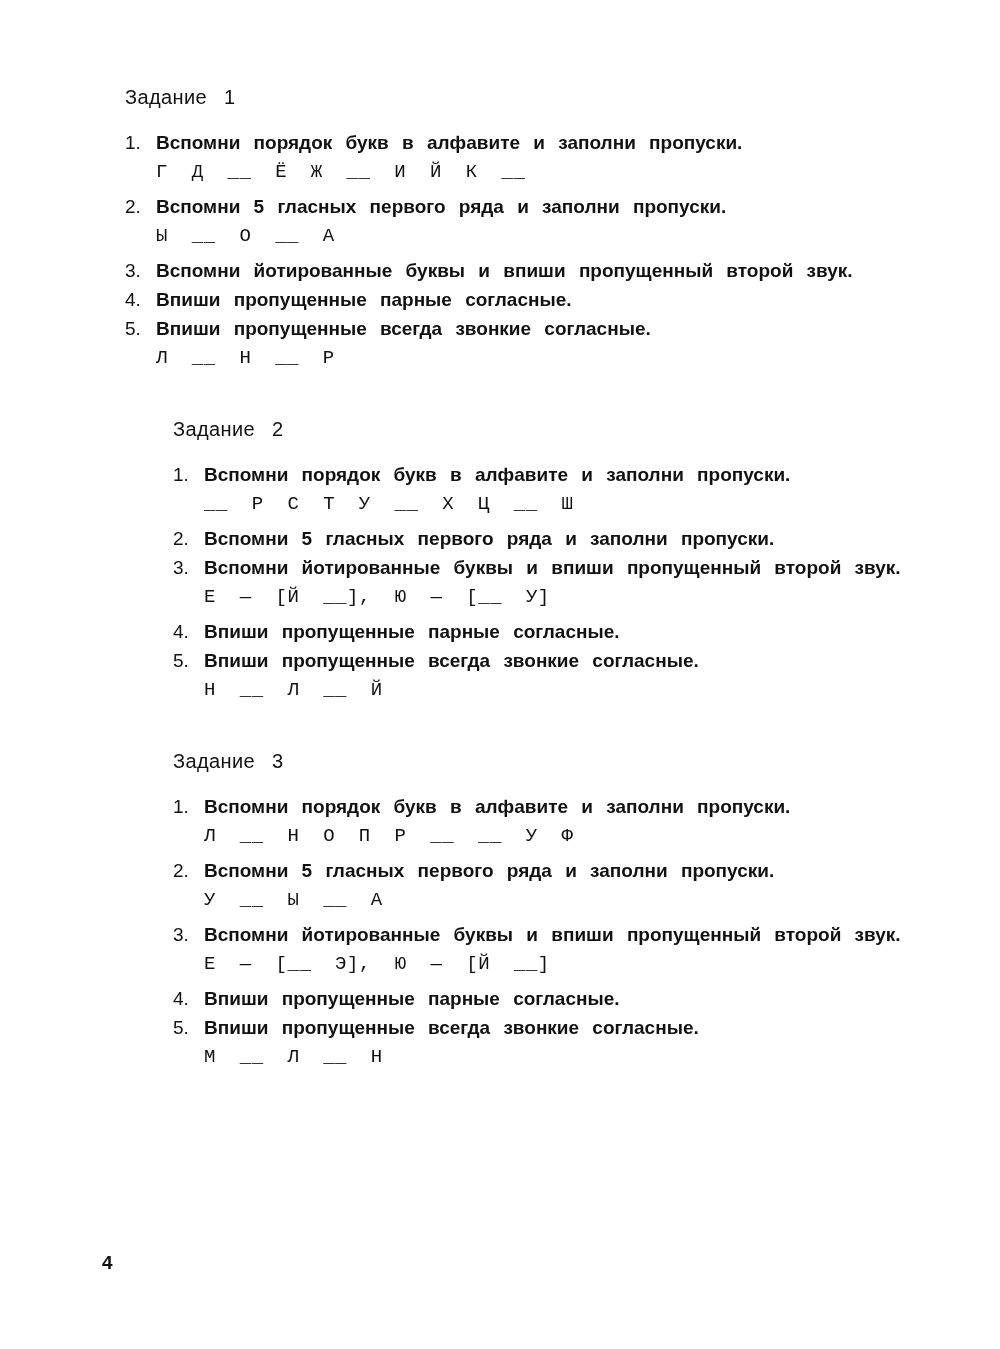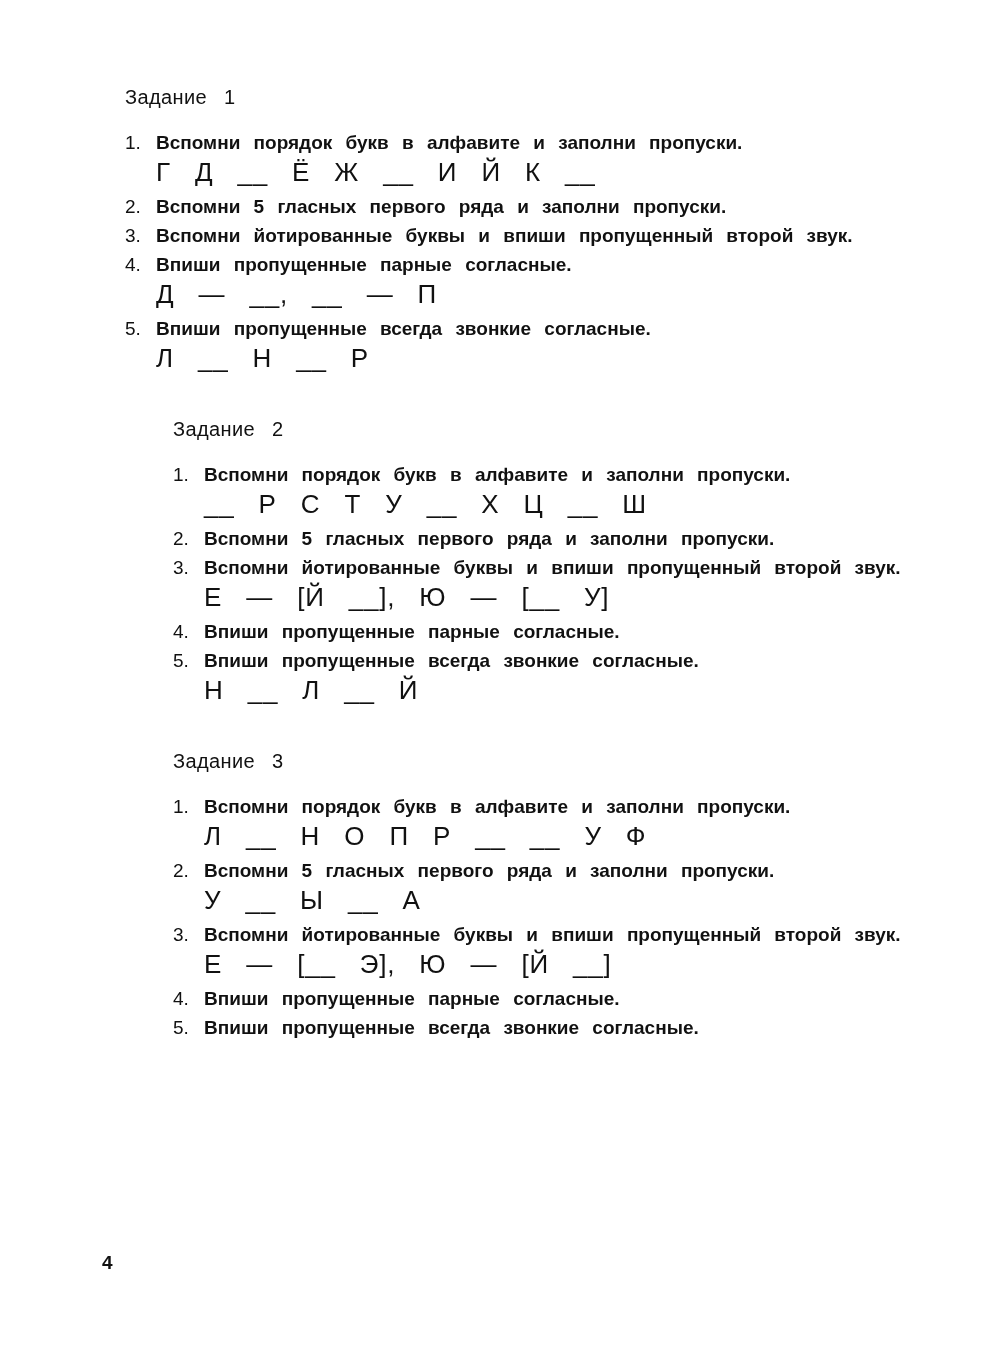--- a/index.html
+++ b/index.html
@@ -37,25 +37,26 @@
     white-space: nowrap;
     margin: 0 0 9px 0;
   }
   .item-num {
     flex: none;
     width: 31px;
   }
   .item-text { flex: none; font-weight: bold; }
   .answer-line {
     margin: 0 0 15px 31px;
-    font-size: 26px;
+    font-size: 19px;
     line-height: 20px;
     word-spacing: 0.62em;
     letter-spacing: 0.03em;
     white-space: nowrap;
+    font-family: Liberation Mono, monospace;
   }
   .page-number {
     position: absolute;
     left: 102px;
     top: 1252px;
     font-size: 19px;
     font-weight: bold;
   }
 </style>
 </head>
@@ -73,35 +74,35 @@
           <span class="item-text">Вспомни порядок букв в алфавите и заполни пропуски.</span>
         </div>
         <div class="answer-line">Г Д __ Ё Ж __ И Й К __</div>
       </div>
 
       <div class="exercise-item">
         <div class="item-line">
           <span class="item-num">2.</span>
           <span class="item-text">Вспомни 5 гласных первого ряда и заполни пропуски.</span>
         </div>
+        <div class="answer-line">Ы __ О __ А</div>
       </div>
 
       <div class="exercise-item">
         <div class="item-line">
           <span class="item-num">3.</span>
           <span class="item-text">Вспомни йотированные буквы и впиши пропущенный второй звук.</span>
         </div>
       </div>
 
       <div class="exercise-item">
         <div class="item-line">
           <span class="item-num">4.</span>
           <span class="item-text">Впиши пропущенные парные согласные.</span>
         </div>
-        <div class="answer-line">Д — __, __ — П</div>
       </div>
 
       <div class="exercise-item">
         <div class="item-line">
           <span class="item-num">5.</span>
           <span class="item-text">Впиши пропущенные всегда звонкие согласные.</span>
         </div>
         <div class="answer-line">Л __ Н __ Р</div>
       </div>
     </div>
@@ -180,19 +181,20 @@
           <span class="item-num">4.</span>
           <span class="item-text">Впиши пропущенные парные согласные.</span>
         </div>
       </div>
 
       <div class="exercise-item">
         <div class="item-line">
           <span class="item-num">5.</span>
           <span class="item-text">Впиши пропущенные всегда звонкие согласные.</span>
         </div>
+        <div class="answer-line">М __ Л __ Н</div>
       </div>
     </div>
 
   </div>
 
   <div class="page-number">4</div>
 </div>
 
 </body></html>

